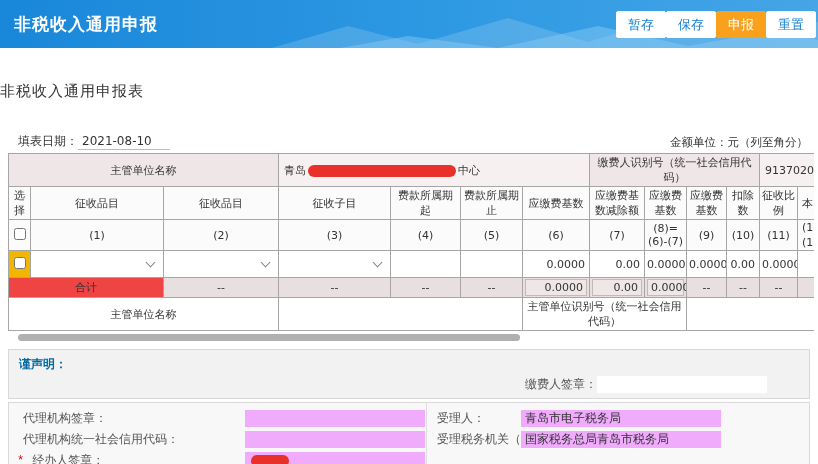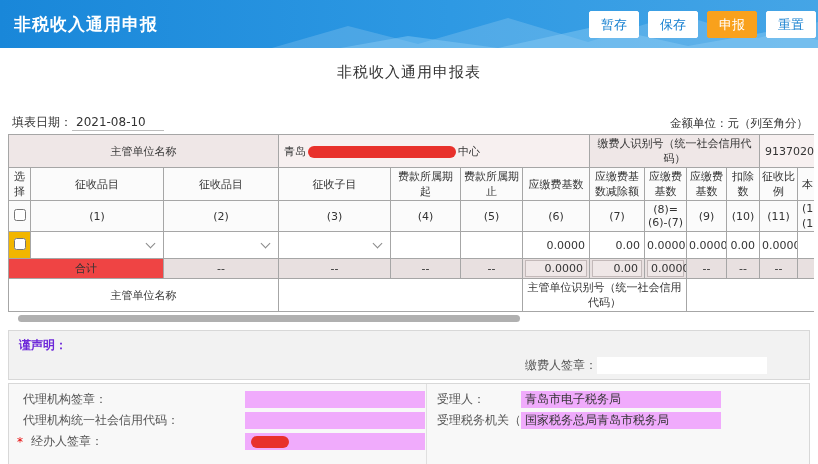--- a/index.html
+++ b/index.html
@@ -3,29 +3,29 @@
 <meta charset="utf-8">
 <style>
   * { box-sizing: border-box; margin: 0; padding: 0; }
   html,body { width: 818px; background: #fff; font-family: "DejaVu Sans", "Liberation Sans", sans-serif; color: #333; }
   body { height: 464px; overflow: hidden; }
 
   
   .banner { position: relative; height: 48px; background: linear-gradient(90deg,#1987d9 0%,#2e99e3 55%,#45a5e6 100%); overflow: hidden; }
   .banner svg.deco { position: absolute; right: 0; bottom: -4px; height: 40px; width: 560px; }
   .banner-title { position: absolute; left: 14px; top: 0; line-height: 48px; color: #fff; font-size: 17px; font-weight: bold; letter-spacing: 1px; }
-  .banner-buttons { position: absolute; right: 0; top: 11px; display: flex; gap: 9px; padding-right: 2px; }
+  .banner-buttons { position: absolute; right: 0; top: 11px; display: flex; padding-right: 2px; }
   .btn { height: 27px; min-width: 46px; padding: 0 11px; font-size: 13px; border: 1px solid #fff; border-radius: 2px; cursor: pointer; font-family: inherit; }
   .btn.white { background: #fff; color: #1780d0; }
   .btn.orange { background: #f9a11c; color: #fff; border-color: #f9a11c; }
 
   
-  .form-title { margin-top: 15px; text-align: center; font-size: 15px; color: #333; letter-spacing: 1px; }
+  .form-title { margin-top: 34px; text-align: left; font-size: 15px; color: #333; letter-spacing: 1px; }
   .meta-row { position: relative; margin: 31px 8px 3px 8px; height: 18px; font-size: 12px; color: #333; }
-  .fill-date { position: absolute; left: 4px; bottom: 0; }
+  .fill-date { position: absolute; left: 10px; bottom: 0; }
   .date-value { display: inline-block; min-width: 92px; padding: 0 2px 1px 4px; border-bottom: 1px solid #bdbdbd; }
   .amount-unit { position: absolute; right: 2px; bottom: 0; font-size: 11.5px; color: #333; }
 
   
   .table-wrap { margin: 0 4px 0 8px; width: 806px; overflow: hidden; }
   table.decl { border-collapse: collapse; table-layout: fixed; width: 890px; font-size: 11px; }
   table.decl td, table.decl th { border: 1px solid #a6a6a6; text-align: center; vertical-align: middle; font-weight: normal; padding: 1px 2px; overflow: hidden; }
   .r1 td { height: 28px; }
   .r2 th { height: 30px; background: #fbfbfb; color: #333; }
   .r3 td { height: 30px; background: #fbfbfb; }
@@ -46,30 +46,30 @@
   .chev { width: 7px; height: 7px; border-right: 1.5px solid #8a8a8a; border-bottom: 1.5px solid #8a8a8a; transform: rotate(45deg); display: inline-block; margin-top: -3px; }
   .sel  { display: flex; justify-content: flex-end; align-items: center; padding-right: 7px; height: 100%; cursor: pointer; }
   input[type=checkbox] { width: 12px; height: 12px; accent-color: #bbb; }
   .redact { display: inline-block; height: 12px; background: #e8312b; border-radius: 6px; vertical-align: middle; margin: 0 2px; }
   .w150 { width: 148px; } .w38 { width: 38px; }
 
   .scrollbar { margin: 3px 0 0 18px; width: 502px; height: 7px; border-radius: 4px; background: #b0b0b0; }
 
   
   .decl-box { position: relative; margin: 8px 8px 0 8px; height: 50px; background: #f2f2f2; border: 1px solid #d8d8d8; padding: 6px 10px; font-size: 12px; }
-  .decl-head { font-weight: bold; color: #6d28d9; }
+  .decl-head { font-weight: bold; color: #0369a1; }
   .decl-body { margin-left: 24px; margin-top: 3px; color: #333; }
   .payer-sign { position: absolute; right: 42px; bottom: 5px; }
   .sign-box { display: inline-block; width: 170px; height: 17px; background: #fff; vertical-align: middle; }
 
   
   .footer-box { margin: 3px 8px 0 8px; height: 84px; background: #f8f8f8; border: 1px solid #d8d8d8; display: flex; font-size: 12px; }
   .f-left { width: 418px; border-right: 1px solid #e0e0e0; padding: 5px 0 0 14px; }
   .f-right { flex: 1; padding: 5px 0 0 10px; }
-  .f-row { height: 21px; display: flex; align-items: center; position: relative; }
+  .f-row { height: 21px; display: flex; align-items: center; position: relative; font-family: Liberation Mono, monospace; }
   .f-label { color: #555; }
   .req { color: #e60000; margin-right: 2px; position: relative; left: -6px; }
   .f-val-box { position: absolute; left: 222px; width: 180px; height: 17px; background: #f0abfc; display: flex; align-items: center; padding-left: 4px; }
   .f-right .f-val-box { left: 84px; width: 200px; }
 </style>
 </head>
 <body>
 
 <div class="banner">
   <svg class="deco" viewBox="0 0 560 40">

